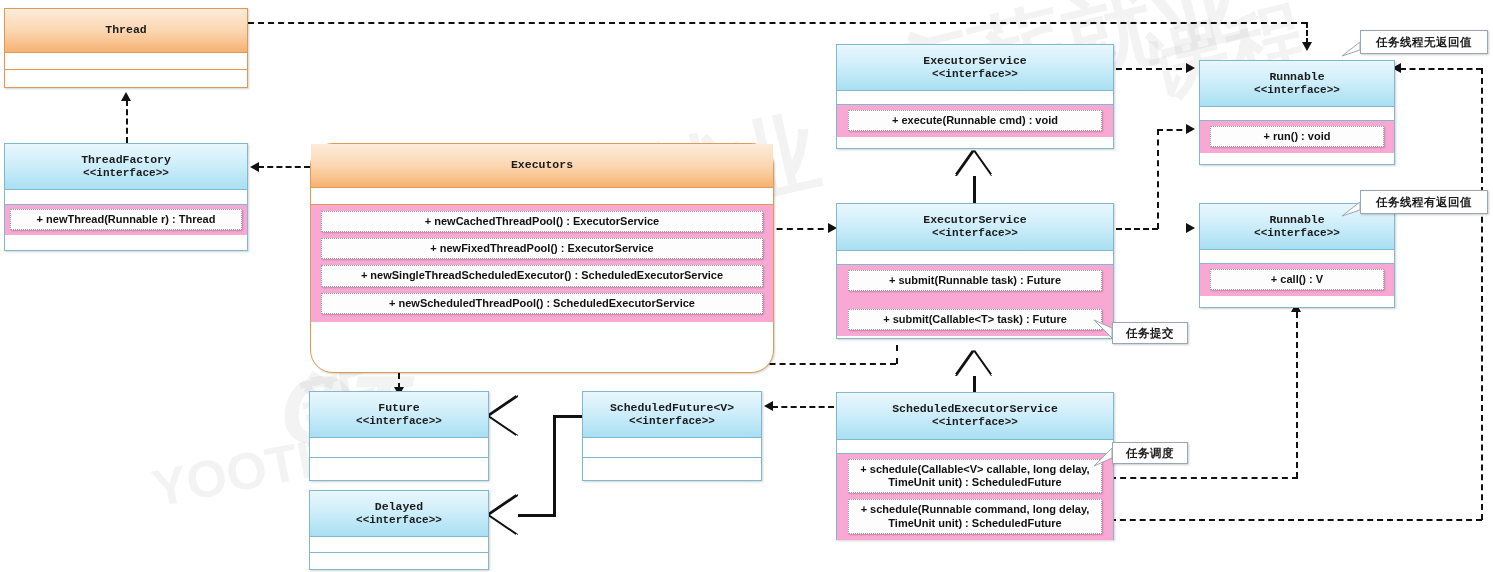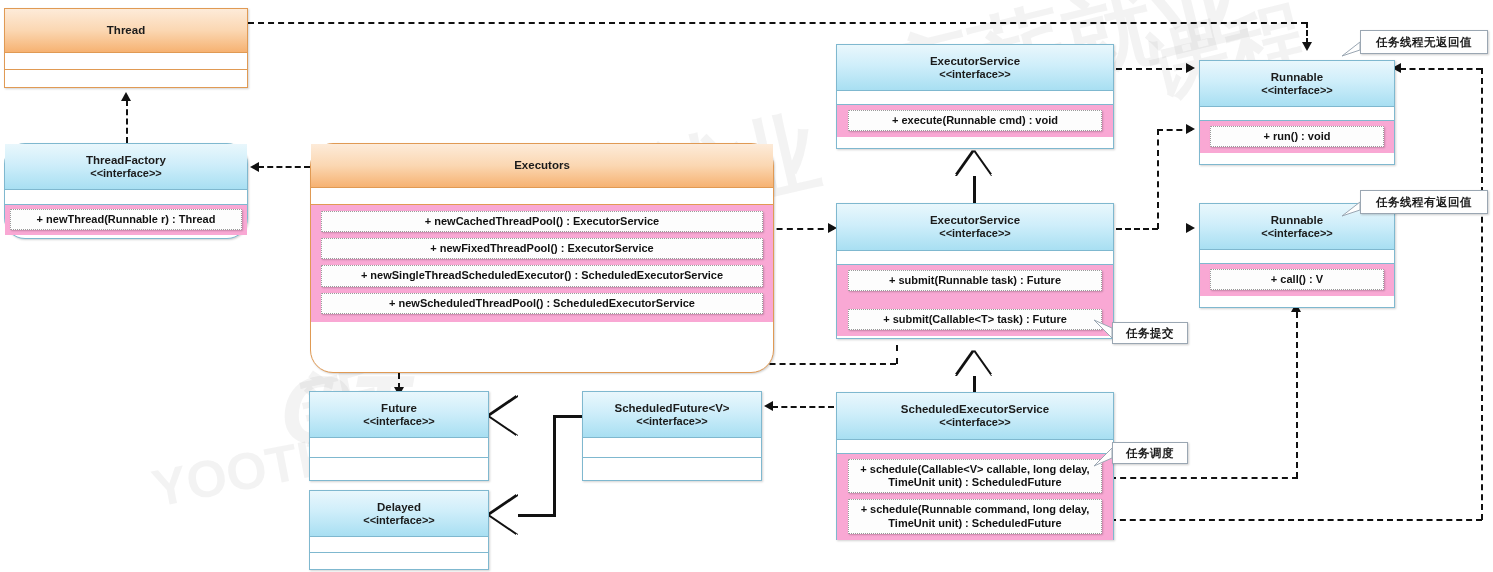--- a/index.html
+++ b/index.html
@@ -36,20 +36,21 @@
     box-sizing:border-box;
     width:100%;
     background:linear-gradient(to bottom,#e9f7fc 0%,#cfeefa 45%,#a8dff2 100%);
     border-bottom:1px solid #7fb8cf;
     display:flex;
     flex-direction:column;
     align-items:center;
     justify-content:center;
     text-align:center;
     line-height:1.12;
+    font-family:Liberation Mono, monospace;
   }
   .uml.orange .hdr{
     background:linear-gradient(to bottom,#fdebd9 0%,#fbd7b2 50%,#f6b272 100%);
     border-bottom:1px solid #e09a54;
   }
   .uml .cname{
     font-size:11.5px;
     font-weight:bold;
     color:#1b1b1b;
   }
@@ -202,21 +203,21 @@
   <div class="triL" style="left:490px;top:496px;"></div>
 
   <div class="uml orange" style="left:4px;top:8px;width:244px;height:80px;">
     <div class="hdr" style="height:44px;">
       <div class="cname">Thread</div>
     </div>
     <div class="comp" style="height:17px;"></div>
     <div class="comp last" style="height:17px;"></div>
   </div>
 
-  <div class="uml" style="left:4px;top:143px;width:244px;height:96px;border-radius:21px;">
+  <div class="uml" style="left:4px;top:143px;width:244px;height:108px;">
     <div class="hdr" style="height:46px;">
       <div class="cname">ThreadFactory</div>
       <div class="stereo">&lt;&lt;interface&gt;&gt;</div>
     </div>
     <div class="comp" style="height:15px;"></div>
     <div class="ops">
       <div class="op">+ newThread(Runnable r) : Thread</div>
     </div>
   </div>
 

